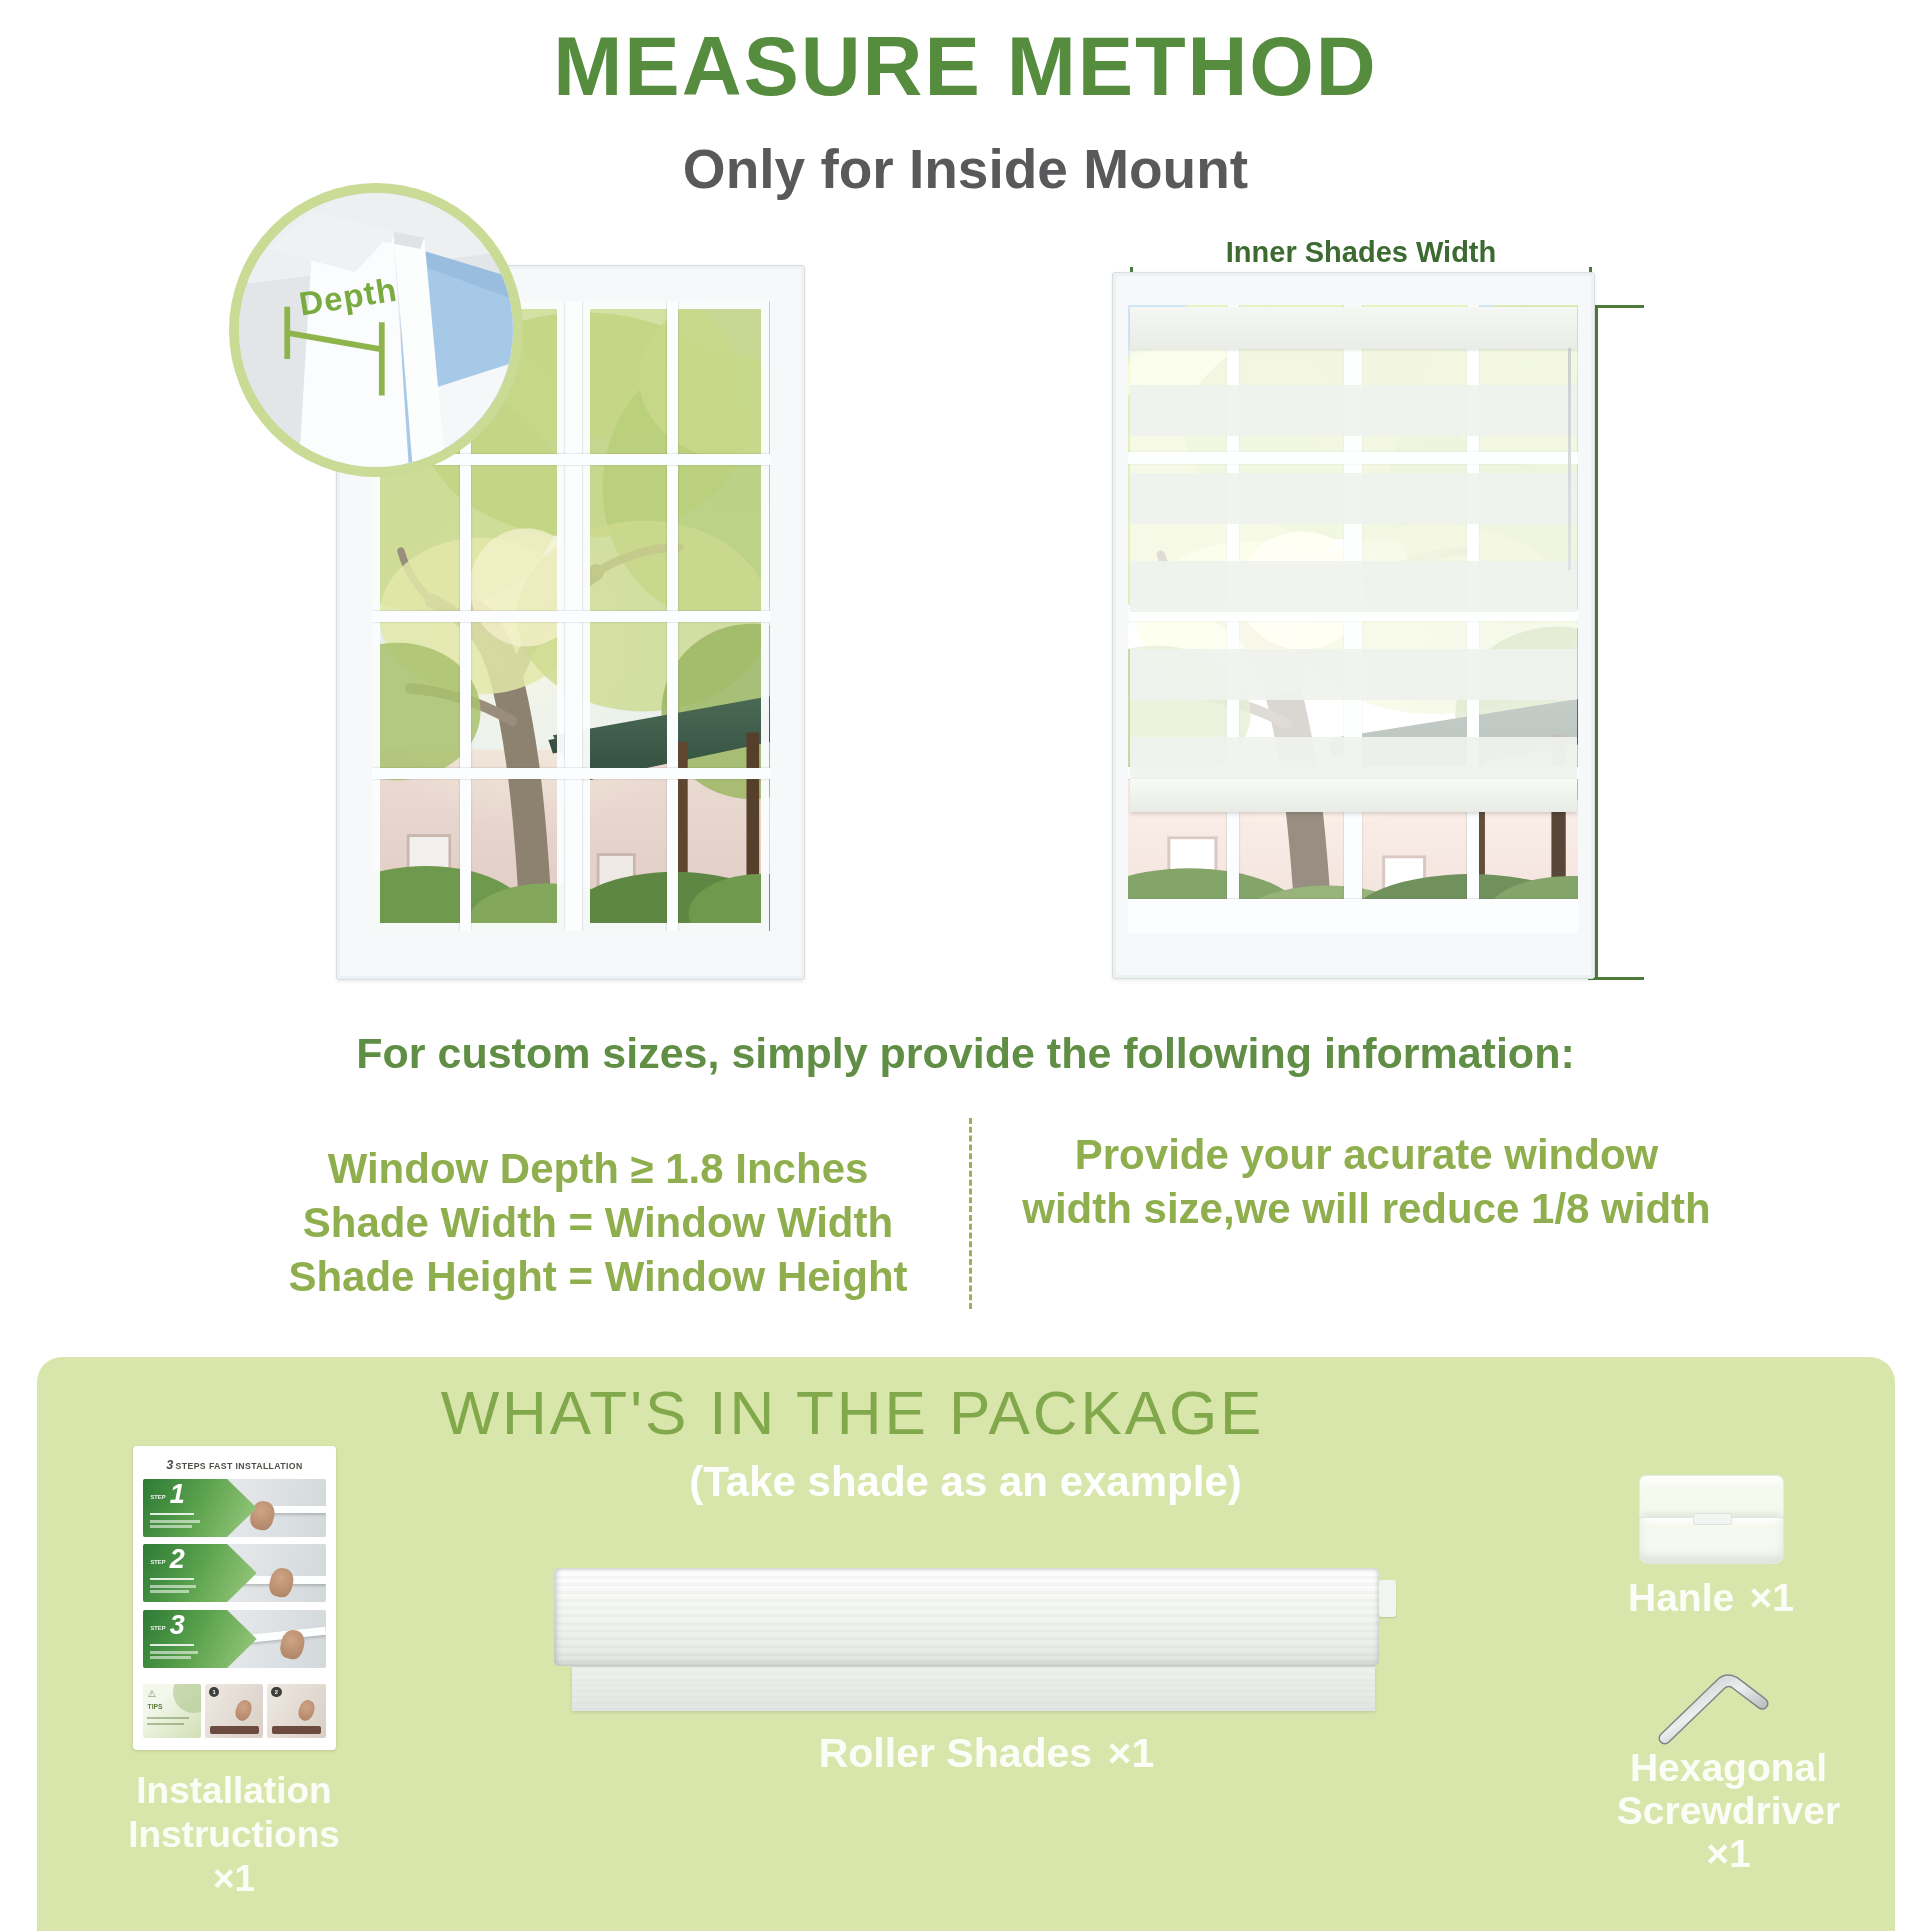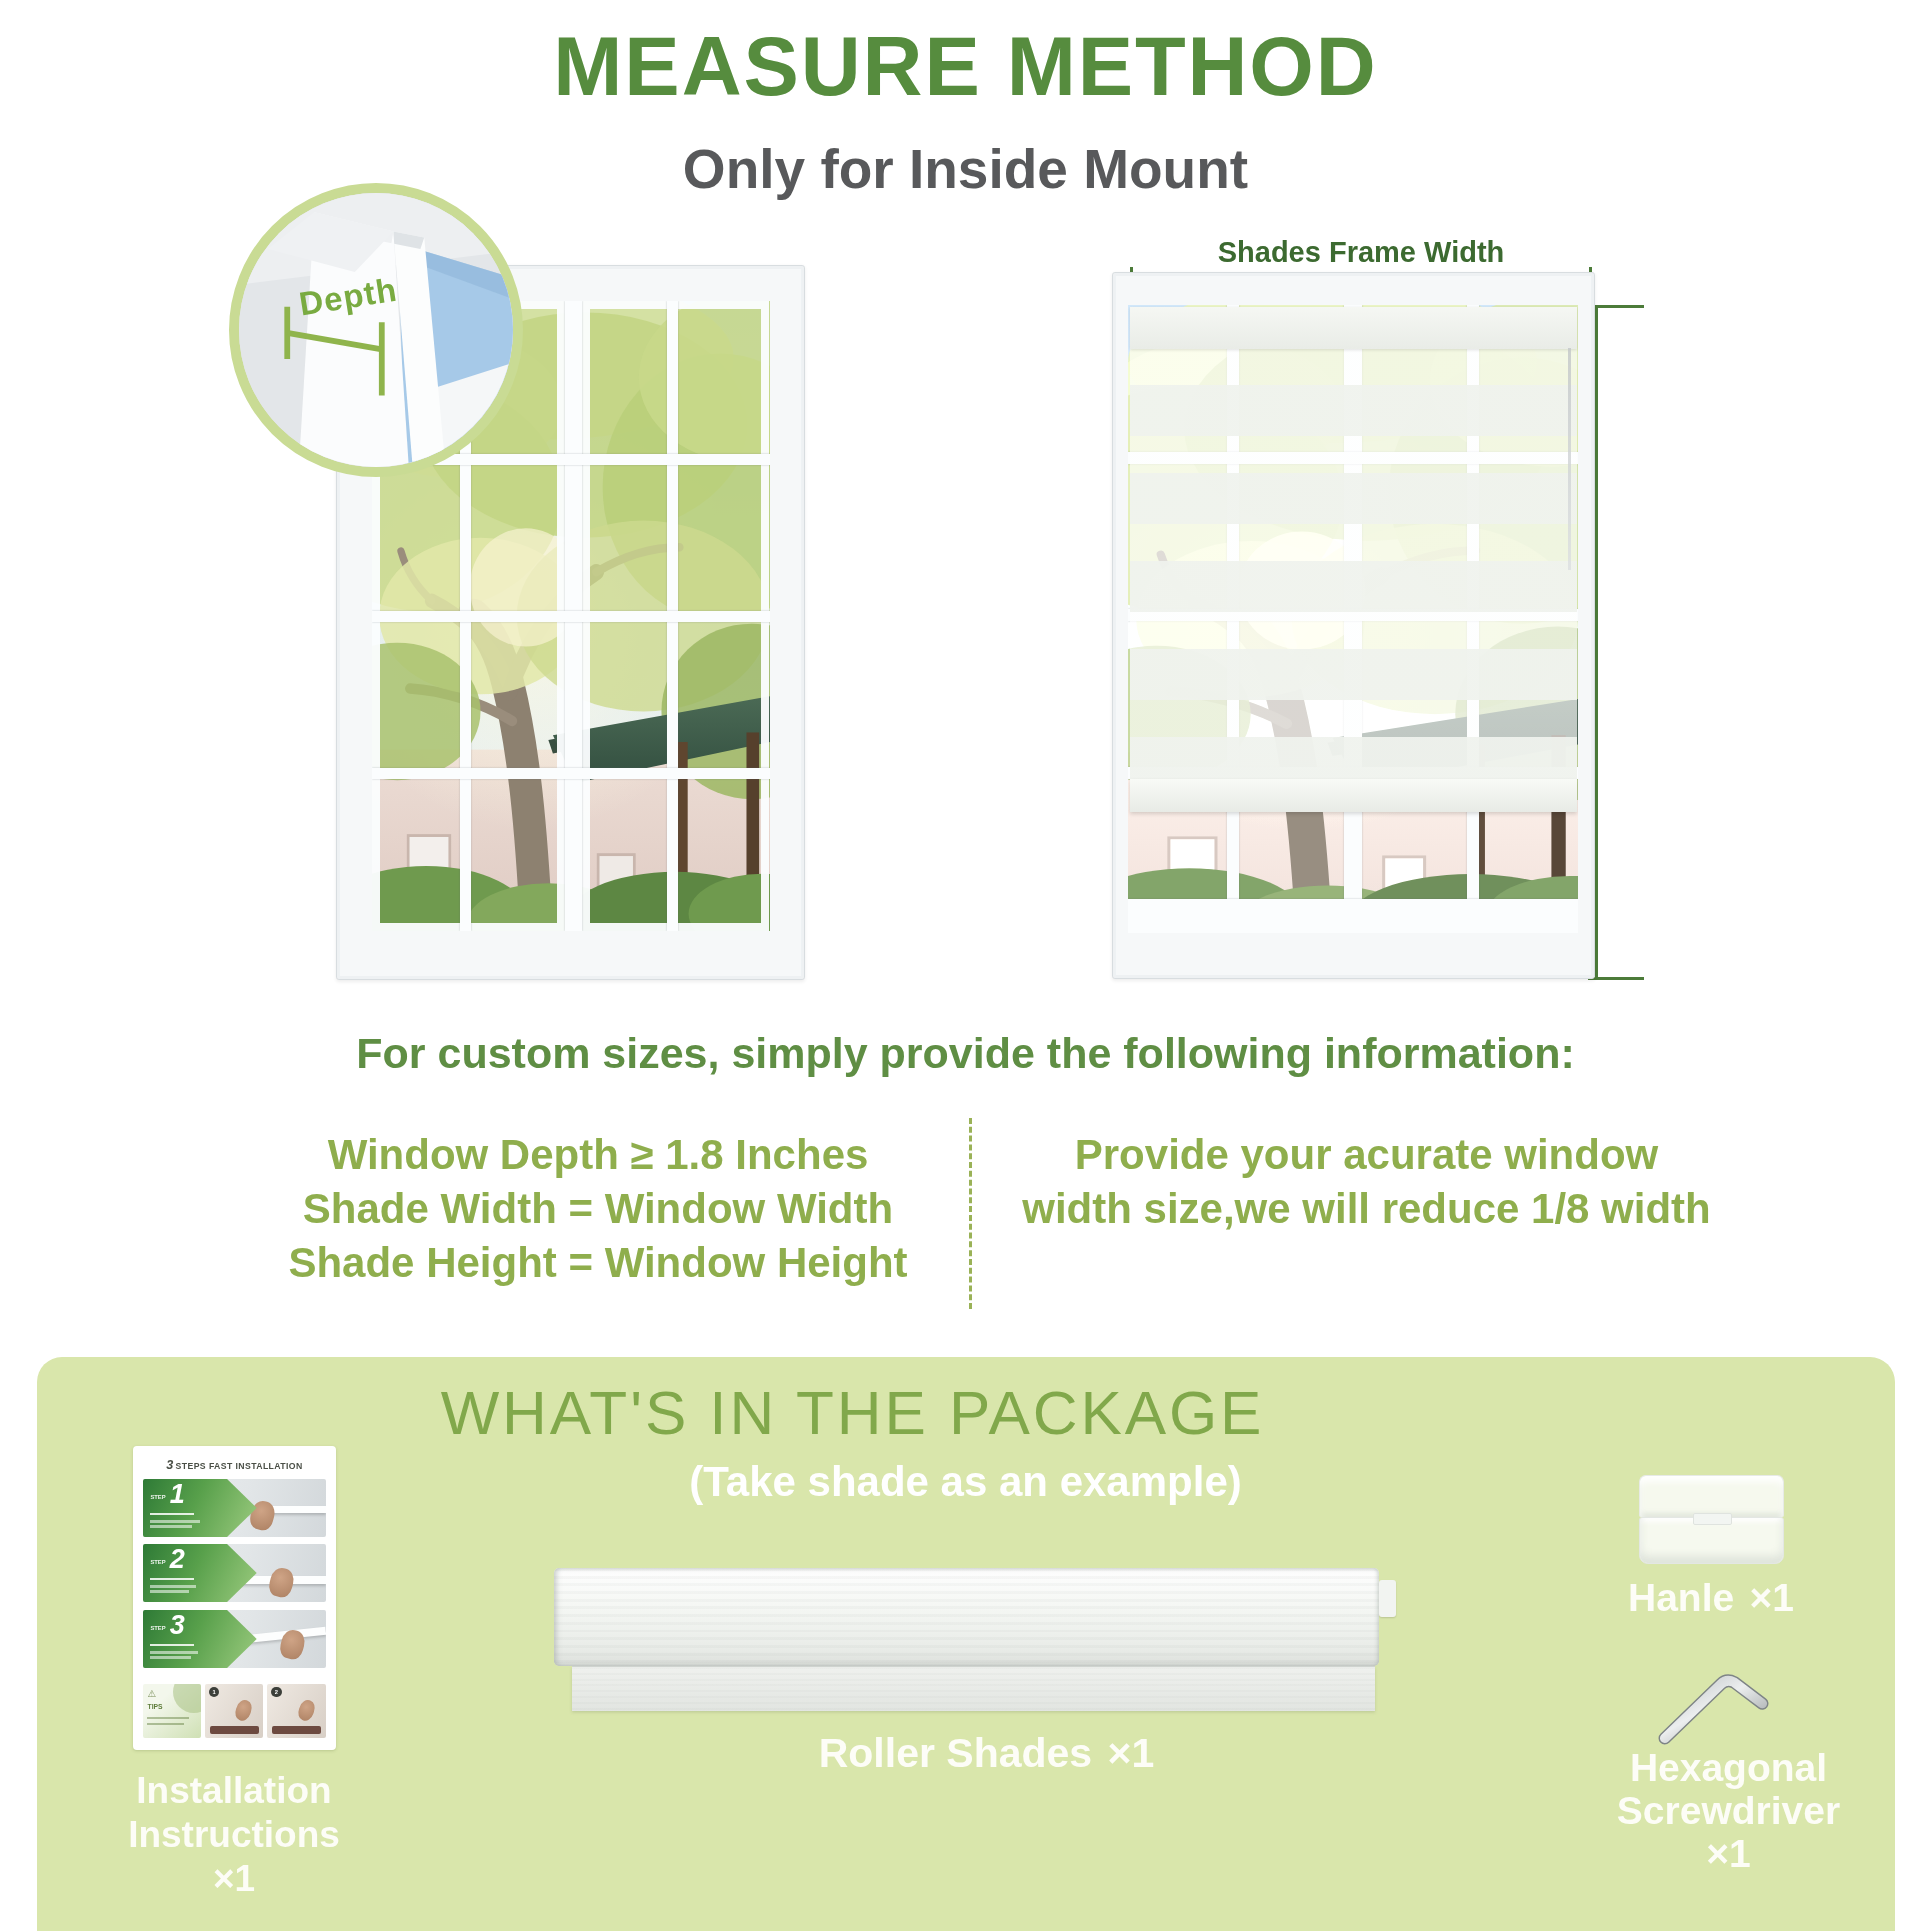--- a/index.html
+++ b/index.html
@@ -54,21 +54,21 @@
   .dim-width-label{left:1130px;width:462px;top:236px;font-size:29px;font-weight:700;}
   .dim-line-h{left:1130px;top:284px;width:462px;height:2.9px;background:#4c7b39;}
   .dim-tick-v{position:absolute;width:2.9px;height:37px;top:-17.4px;background:#4c7b39;}
   .dim-line-v{left:1595px;top:305px;width:2.9px;height:675px;background:#4c7b39;}
   .dim-tick-h{position:absolute;width:56px;height:2.9px;left:-6.8px;background:#4c7b39;}
   .dim-height-label{left:1616px;top:616px;width:212px;font-size:29px;font-weight:700;line-height:40px;}
 
   
   .custom-heading{left:0;width:1931px;top:1029px;font-size:43px;font-weight:700;color:#5f8e44;}
   .custom-col{top:1128px;font-size:42px;font-weight:700;color:#8fae4d;line-height:54px;}
-  .custom-left{left:241px;width:714px;}
+  .custom-left{left:241px;width:714px;margin-top:14px;}
   .custom-right{left:1014px;width:705px;}
   .custom-divider{left:969px;top:1118px;height:191px;width:0;border-left:3.9px dashed #9ab257;}
 
   
   .package-panel{left:37px;top:1357px;width:1858px;height:599px;background:#d9e6ab;border-radius:25px;}
   .pkg-heading{left:0;width:1705px;top:1377px;font-size:62px;font-weight:400;color:#81a84b;letter-spacing:2.9px;z-index:2;}
   .pkg-subheading{left:0;width:1931px;top:1458px;font-size:42px;font-weight:700;color:#ffffff;z-index:2;}
   .pkg-label{color:#fdfdf7;font-weight:700;z-index:3;}
   .qty{margin-left:15.4px;}
 
@@ -286,21 +286,21 @@
       <div class="gridbar" style="left:0;top:304px;width:450px;height:11.6px;"></div>
       <div class="gridbar" style="left:0;top:462px;width:450px;height:11.6px;"></div>
       <div class="gridbar" style="left:0;top:594px;width:450px;height:34px;"></div>
       <div class="shade-cassette"></div>
       <div class="shade-fabric"></div>
       <div class="shade-bottombar"></div>
       <div class="shade-chain"></div>
     </div>
   </div>
 
-  <div class="abs ctr dim dim-width-label">Shades Frame Width</div>
+  <div class="abs ctr dim dim-width-label">Inner Shades Width</div>
   <div class="abs dim-line-h">
     <span class="dim-tick-v" style="left:0;"></span>
     <span class="dim-tick-v" style="right:0;"></span>
   </div>
   <div class="abs dim-line-v">
     <span class="dim-tick-h" style="top:0;"></span>
     <span class="dim-tick-h" style="bottom:0;"></span>
   </div>
 
   <div class="abs ctr custom-heading">For custom sizes, simply provide the following information:</div>

